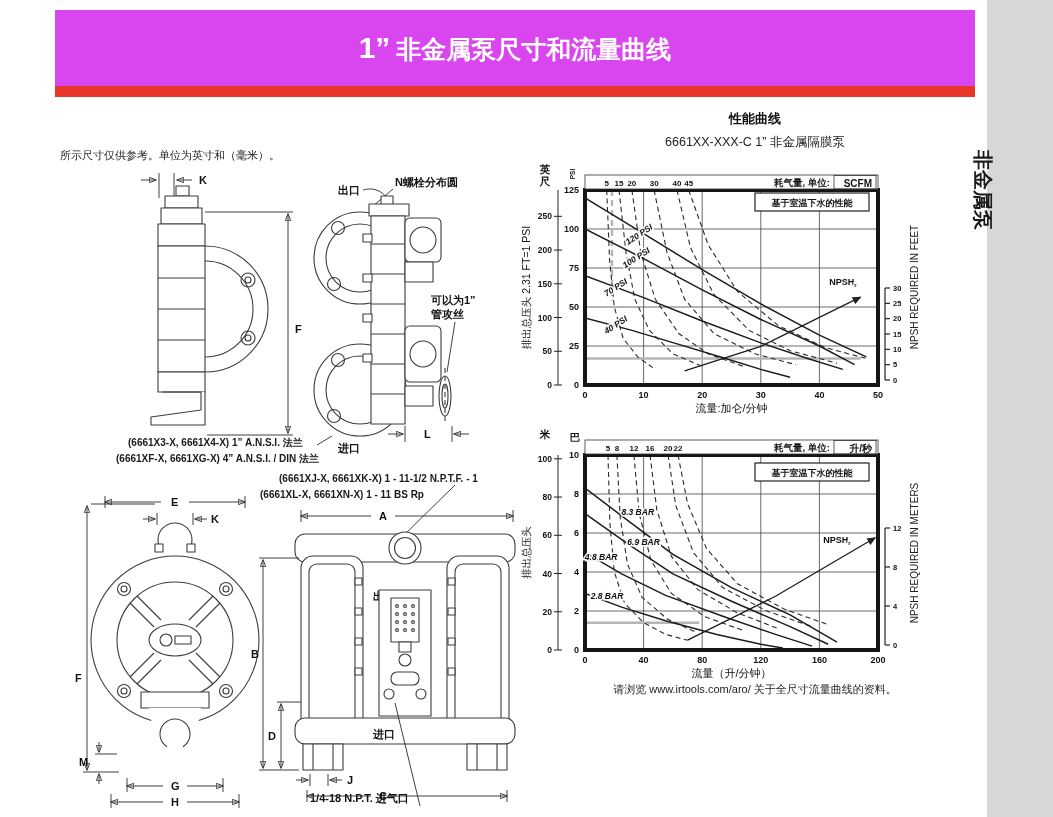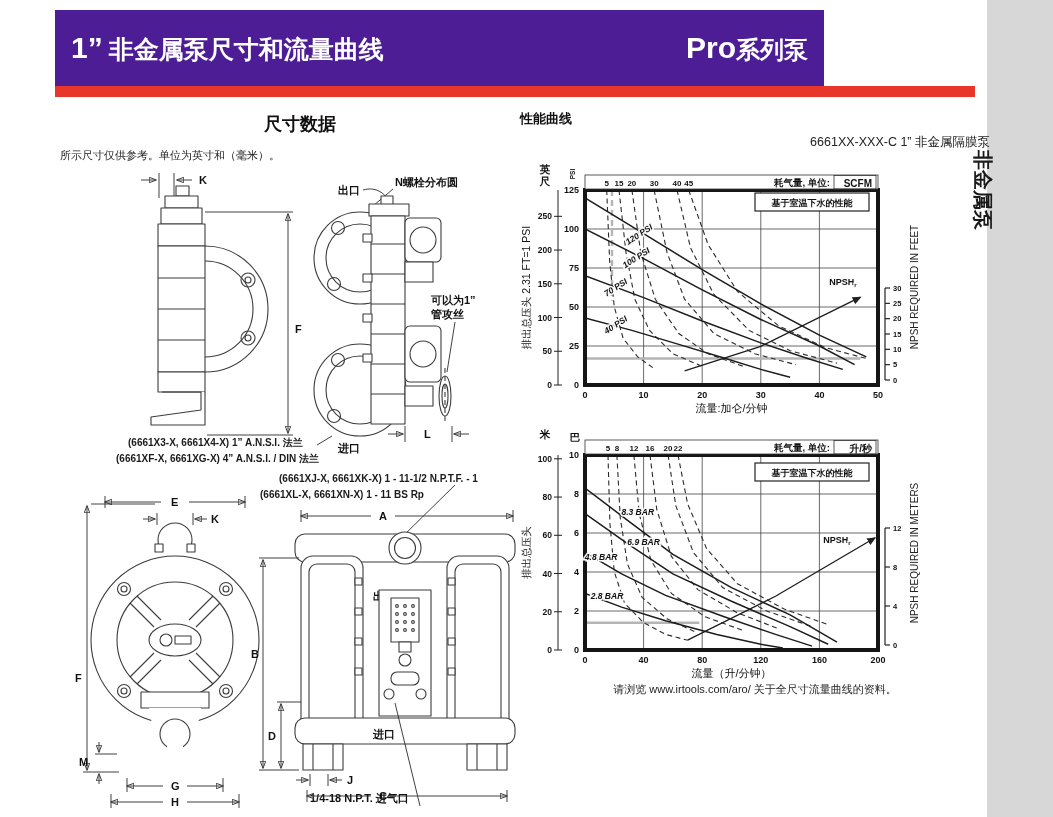--- a/index.html
+++ b/index.html
@@ -1,33 +1,33 @@
 <!DOCTYPE html>
 <html><head>
 <meta charset="utf-8">
 <style>
   html,body{margin:0;padding:0;background:#fff;}
   #page{position:relative;width:1053px;height:817px;background:#fff;overflow:hidden;
         font-family:"Liberation Sans",sans-serif;color:#111;}
   #sidebar{position:absolute;right:0;top:0;width:66px;height:817px;background:#d7d7d7;}
   #sidebar-label{position:absolute;left:996px;top:150px;font-size:20px;font-weight:bold;
         white-space:nowrap;transform:rotate(90deg);transform-origin:left top;color:#1a1a1a;}
-  #header{position:absolute;left:55px;top:10px;width:769px;height:76px;background:#4c1d95;
-        display:flex;align-items:center;justify-content:space-between;padding:0 16px;box-sizing:border-box;}
+  #header{position:absolute;left:55px;top:10px;width:920px;height:76px;background:#d946ef;
+        display:flex;align-items:center;justify-content:center;padding:0 16px;box-sizing:border-box;}
   #header .t-num{color:#fff;font-size:30px;font-weight:bold;}
   #header .t-main{color:#fff;font-size:25px;font-weight:bold;margin-left:6px;}
   #header .t-brand{color:#fff;font-size:30px;font-weight:bold;}
   #header .t-brand-sfx{color:#fff;font-size:24px;font-weight:bold;}
   #red-rule{position:absolute;left:55px;top:86px;width:920px;height:11px;background:#e8372a;}
   .sec-title{position:absolute;left:60px;top:112px;width:480px;text-align:center;
         font-size:18px;font-weight:bold;}
   .sec-note{position:absolute;left:60px;top:148px;width:480px;font-size:11px;color:#222;}
-  .perf-title{position:absolute;left:520px;top:110px;width:470px;text-align:left;
+  .perf-title{position:absolute;left:520px;top:110px;width:470px;text-align:center;
         font-size:13px;font-weight:bold;}
-  .chart-title{position:absolute;left:520px;top:134px;width:470px;text-align:right;font-size:12.5px;color:#222;}
+  .chart-title{position:absolute;left:520px;top:134px;width:470px;text-align:center;font-size:12.5px;color:#222;}
   .pn-note{position:absolute;font-size:10px;font-weight:bold;white-space:nowrap;color:#1a1a1a;}
   #flange1{left:128px;top:436px;}
   #flange2{left:116px;top:452px;}
   #npt1{left:243px;top:473px;padding-left:36px;}
   #npt2{left:260px;top:489px;}
   #air-inlet-note{position:absolute;left:310px;top:791px;font-size:11px;font-weight:bold;}
   #footer-note{position:absolute;left:520px;top:682px;width:470px;text-align:center;font-size:11px;color:#222;}
   
   #dwg{position:absolute;left:55px;top:158px;width:490px;height:660px;}
   #dwg line,#dwg path,#dwg rect,#dwg circle,#dwg ellipse{stroke:#3c3c3c;fill:none;
@@ -47,27 +47,23 @@
 
 <div id="page">
 
   <div id="sidebar"></div>
   <div id="sidebar-label">非金属泵</div>
 
   <div id="header">
     <div>
       <span class="t-num">1”</span><span class="t-main">非金属泵尺寸和流量曲线</span>
     </div>
-    <div>
-      <span class="t-brand">Pro</span><span class="t-brand-sfx">系列泵</span>
-    </div>
   </div>
   <div id="red-rule"></div>
 
-  <div class="sec-title">尺寸数据</div>
   <div class="sec-note">所示尺寸仅供参考。单位为英寸和（毫米）。</div>
 
   <div class="perf-title">性能曲线</div>
   <div class="chart-title">6661XX-XXX-C 1” 非金属隔膜泵</div>
 
   <div class="pn-note" id="flange1">(6661X3-X, 6661X4-X) 1” A.N.S.I. 法兰</div>
   <div class="pn-note" id="flange2">(6661XF-X, 6661XG-X) 4” A.N.S.I. / DIN 法兰</div>
   <div class="pn-note" id="npt1">(6661XJ-X, 6661XK-X) 1 - 11-1/2 N.P.T.F. - 1</div>
   <div class="pn-note" id="npt2">(6661XL-X, 6661XN-X) 1 - 11 BS Rp</div>
   <div id="air-inlet-note">1/4-18 N.P.T. 进气口</div>

